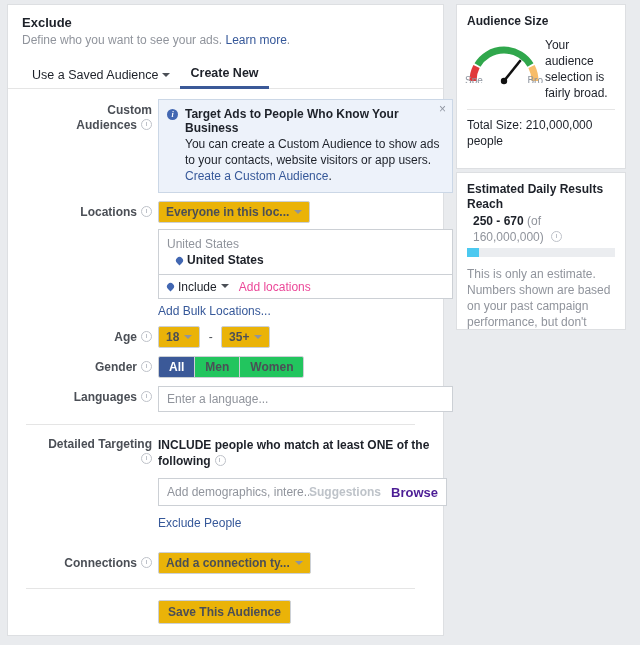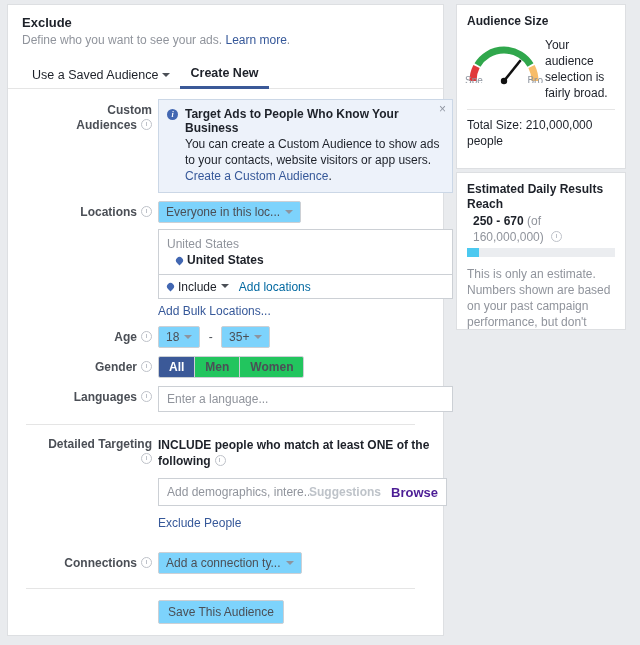--- a/index.html
+++ b/index.html
@@ -170,25 +170,25 @@
     margin-left: 17px;
     font-size: 12px;
     line-height: 16px;
     color: #1d2129;
     margin-top: 1px;
   }
 
   
   .btn {
     display: inline-block;
-    background: #7dd3fc;
+    background: #eab308;
     border: 1px solid #ccd0d5;
     border-radius: 2px;
     font-size: 12px;
-    font-weight: normal;
+    font-weight: bold;
     color: #4b4f56;
     padding: 3px 7px;
     cursor: pointer;
     box-sizing: border-box;
     line-height: 14px;
     white-space: nowrap;
   }
   .btn .caret { border-top-color: #8d949e; margin-left: 5px; }
 
   .loc-box {
@@ -231,21 +231,21 @@
     box-sizing: border-box;
   }
   .include-sel {
     font-size: 12px;
     color: #1d2129;
     white-space: nowrap;
     cursor: pointer;
   }
   .loc-ph {
     font-size: 12px;
-    color: #0369a1;
+    color: #ec4899;
     margin-left: 10px;
   }
   .bulk-link {
     display: block;
     margin-top: 5px;
     font-size: 12px;
     color: #365899;
     cursor: pointer;
   }
 

